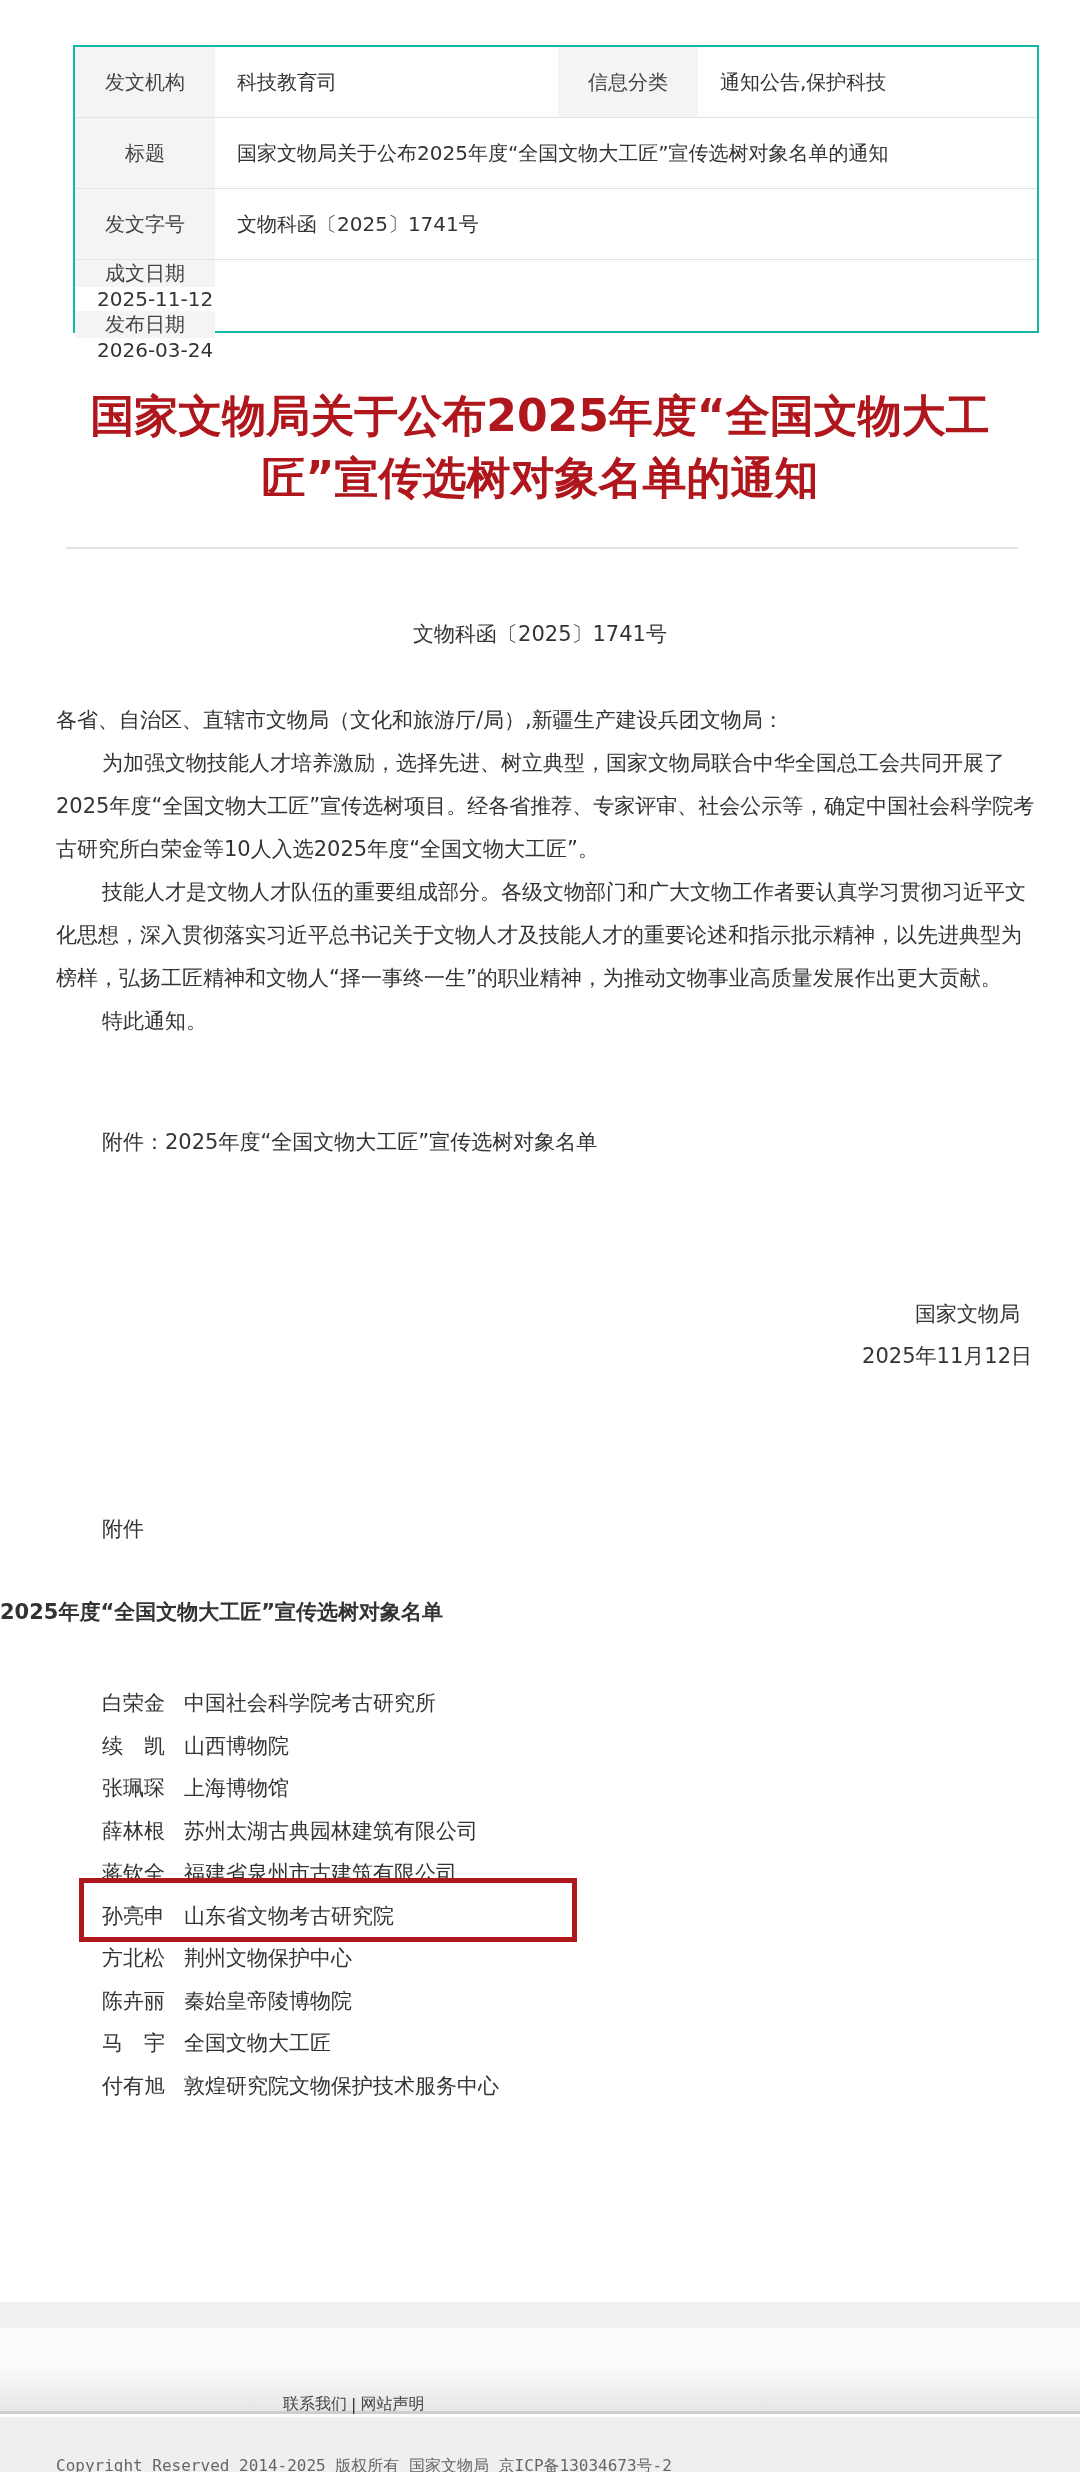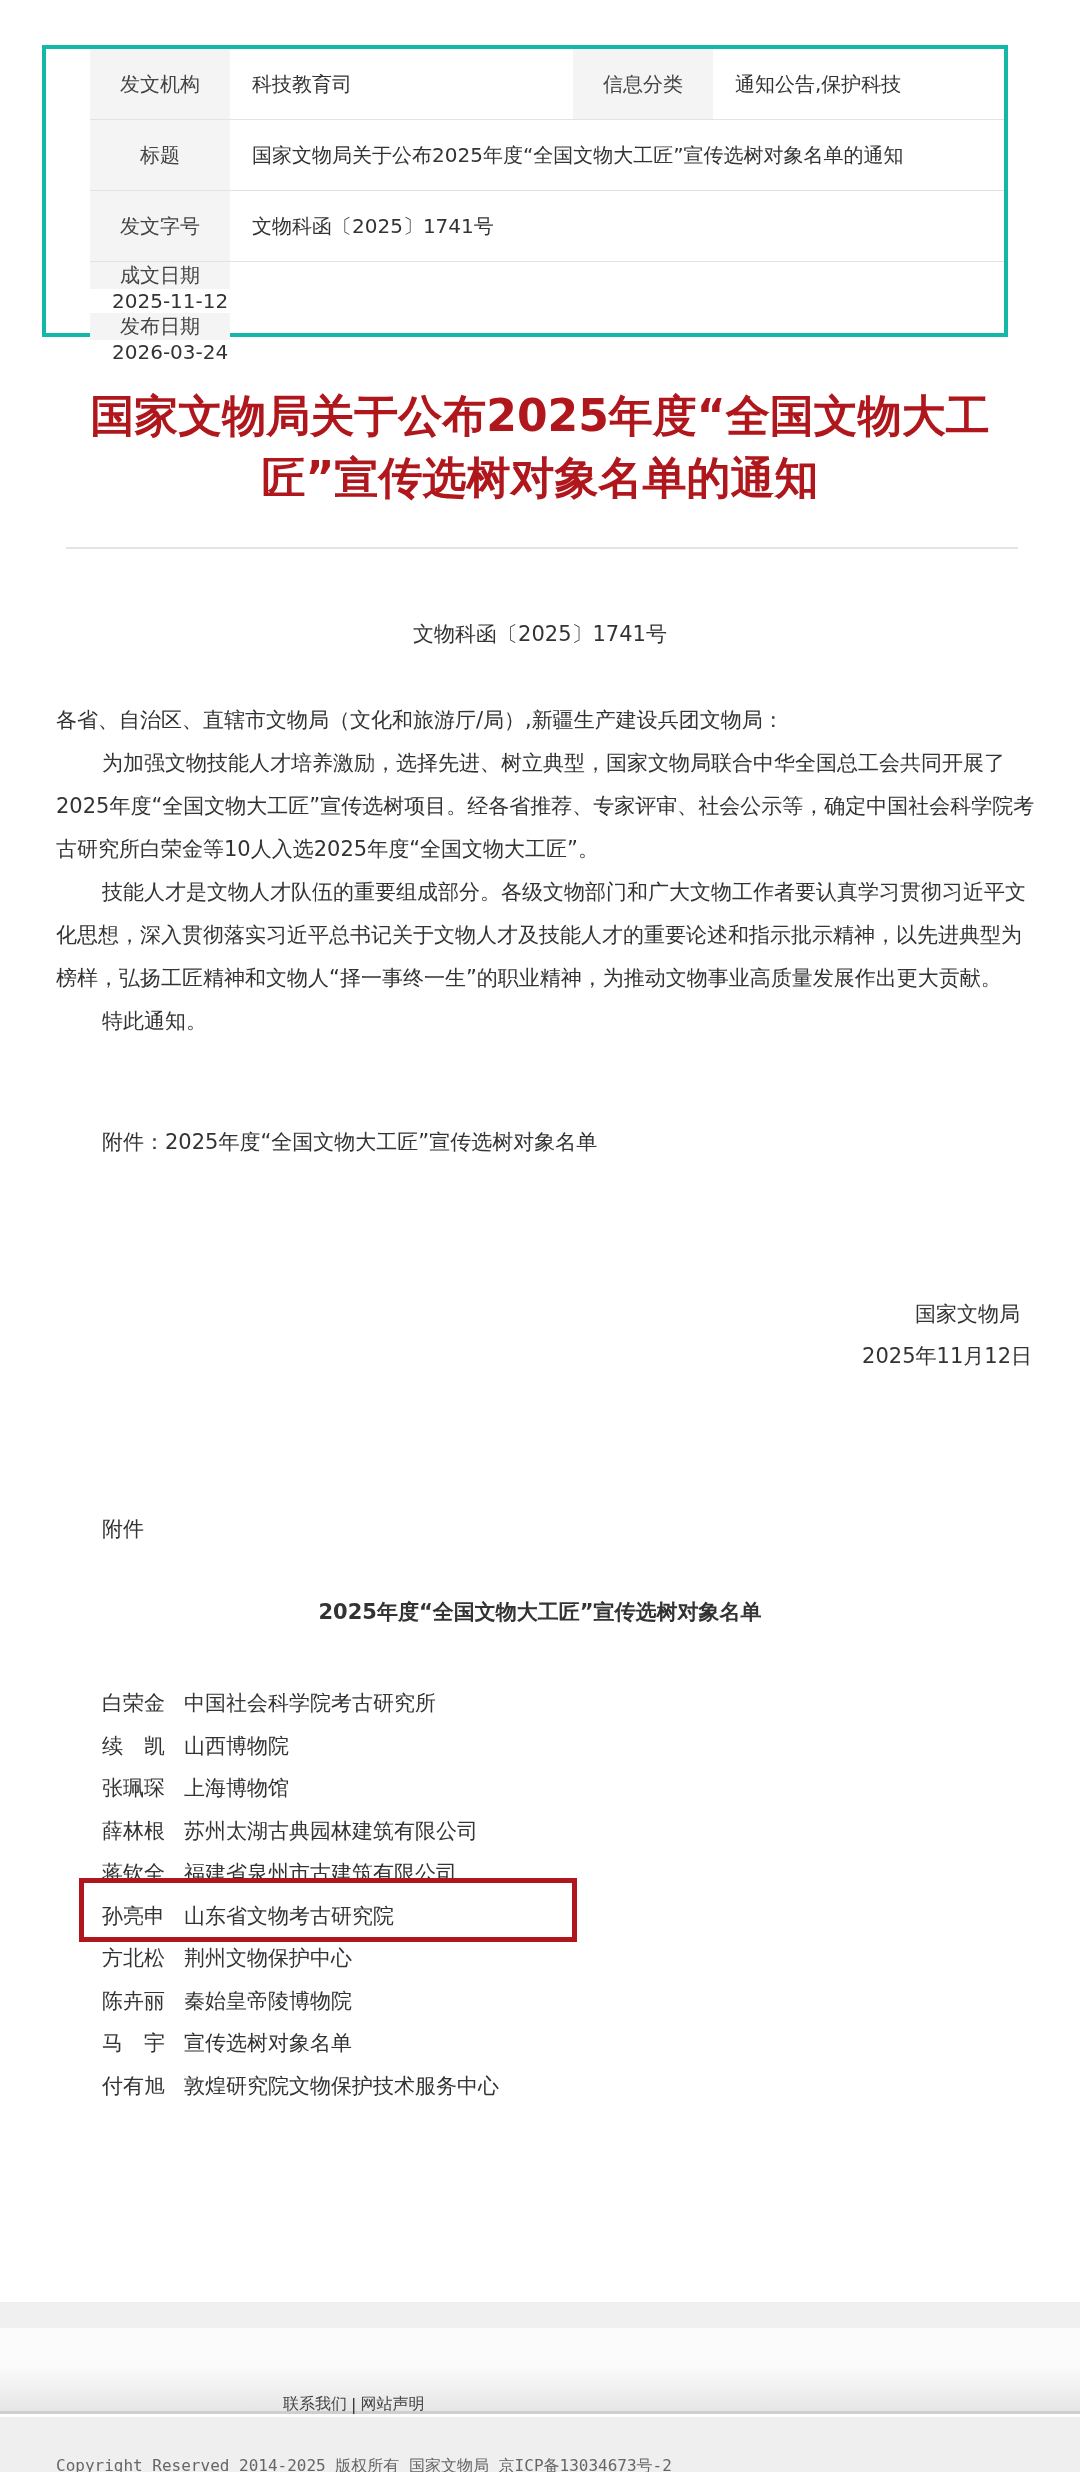--- a/index.html
+++ b/index.html
@@ -1,20 +1,20 @@
 <!DOCTYPE html>
 <html><head>
   <meta charset="utf-8">
   <style>
     * { box-sizing: border-box; margin: 0; padding: 0; }
     html, body { width: 1080px; height: 2472px; background: #ffffff; overflow: hidden; }
     body { position: relative; font-family: "DejaVu Sans", "Liberation Sans", sans-serif; color: #333333; }
 
     
-    .meta-table { position: absolute; left: 42px; top: 45px; width: 966px; border: 4px solid #14b8a6; border-collapse: collapse; padding-left: 44px; }
+    .meta-table { position: absolute; left: 73px; top: 45px; width: 966px; border: 2px solid #14b8a6; border-collapse: collapse; }
     .meta-row { display: flex; height: 71px; border-bottom: 1px solid #e3e3e3; }
     .meta-row:last-child { border-bottom: none; flex-direction: column; }
     .meta-label { width: 140px; background: #f4f4f4; display: flex; align-items: center; justify-content: center; font-size: 20px; color: #444; }
     .meta-value { display: flex; align-items: center; padding-left: 22px; font-size: 20px; color: #333; }
     .meta-value.half { width: 343px; }
     .meta-value.full { flex: 1; }
     .meta-value.rest { flex: 1; }
 
     
     .doc-title { position: absolute; left: 60px; top: 385px; width: 960px; text-align: center; color: #b0171c; font-weight: bold; font-size: 44px; line-height: 62px; font-family: "DejaVu Sans", sans-serif; letter-spacing: 0px; }
@@ -24,21 +24,21 @@
 
     .body-text { position: absolute; left: 56px; width: 985px; font-size: 21px; color: #333; line-height: 43px; }
     .body-text p { margin: 0; }
     .indent { text-indent: 46px; }
     .attachment-ref { position: absolute; left: 102px; top: 1128px; font-size: 21px; color: #333; }
 
     .sign-org { position: absolute; right: 60px; top: 1300px; font-size: 21px; color: #333; text-align: right; }
     .sign-date { position: absolute; right: 48px; top: 1342px; font-size: 21px; color: #333; text-align: right; }
 
     .attach-label { position: absolute; left: 102px; top: 1515px; font-size: 21px; color: #333; }
-    .attach-title { position: absolute; left: 0; top: 1598px; width: 1080px; text-align: center; font-size: 21px; font-weight: bold; color: #333; }
+    .attach-title { position: absolute; left: 0; top: 1598px; width: 1080px; text-align: left; font-size: 21px; font-weight: bold; color: #333; }
 
     .honoree-list { position: absolute; left: 102px; top: 1682px; }
     .honoree { display: flex; height: 42.5px; align-items: center; font-size: 21px; color: #333; }
     .honoree-name { width: 82px; white-space: pre; }
     .honoree-org { }
 
     .highlight-box { position: absolute; left: 79px; top: 1878px; width: 498px; height: 64px; border: 5px solid #b0171c; }
 
     
     .footer-band1 { position: absolute; left: 0; top: 2302px; width: 1080px; height: 26px; background: #f0f0f0; }
@@ -123,21 +123,21 @@
   <div class="honoree">
     <span class="honoree-name">方北松</span>
     <span class="honoree-org">荆州文物保护中心</span>
   </div>
   <div class="honoree">
     <span class="honoree-name">陈卉丽</span>
     <span class="honoree-org">秦始皇帝陵博物院</span>
   </div>
   <div class="honoree">
     <span class="honoree-name">马　宇</span>
-    <span class="honoree-org">宣传选树对象名单</span>
+    <span class="honoree-org">全国文物大工匠</span>
   </div>
   <div class="honoree">
     <span class="honoree-name">付有旭</span>
     <span class="honoree-org">敦煌研究院文物保护技术服务中心</span>
   </div>
 </div>
 
 <div class="highlight-box"></div>
 
 <div class="footer-band1"></div>

